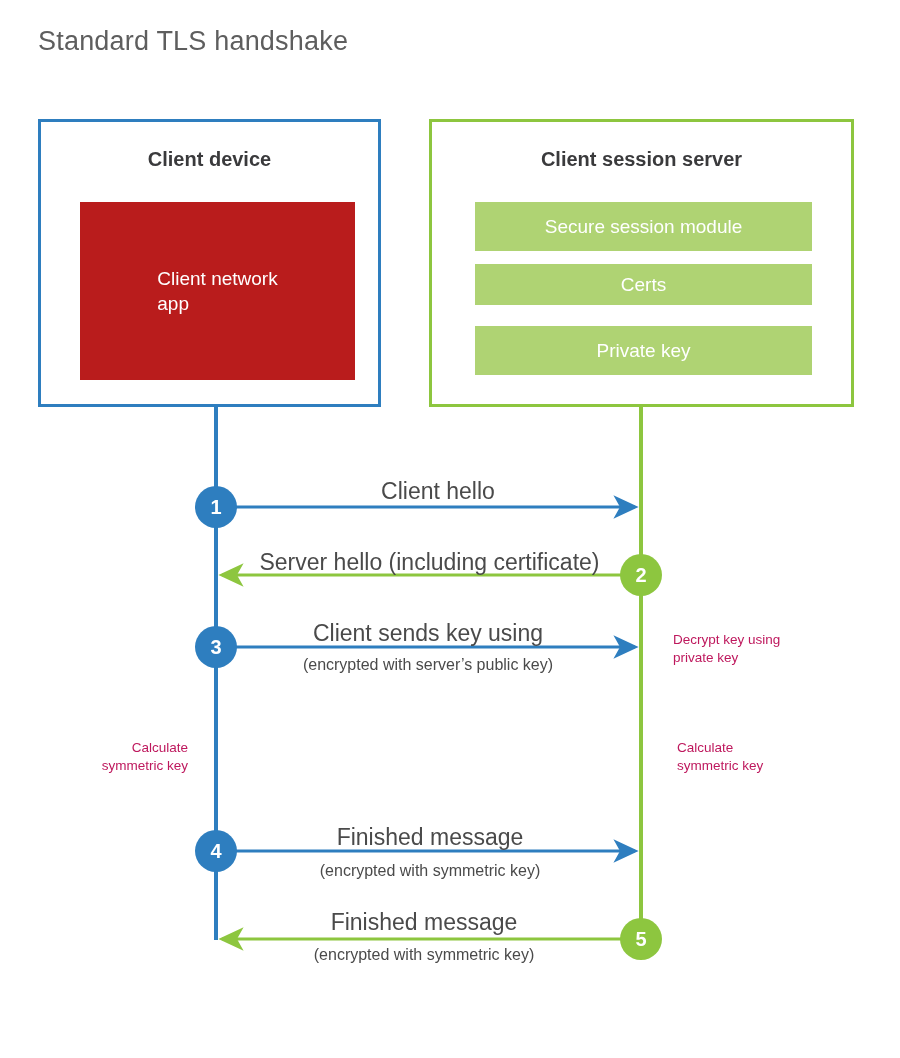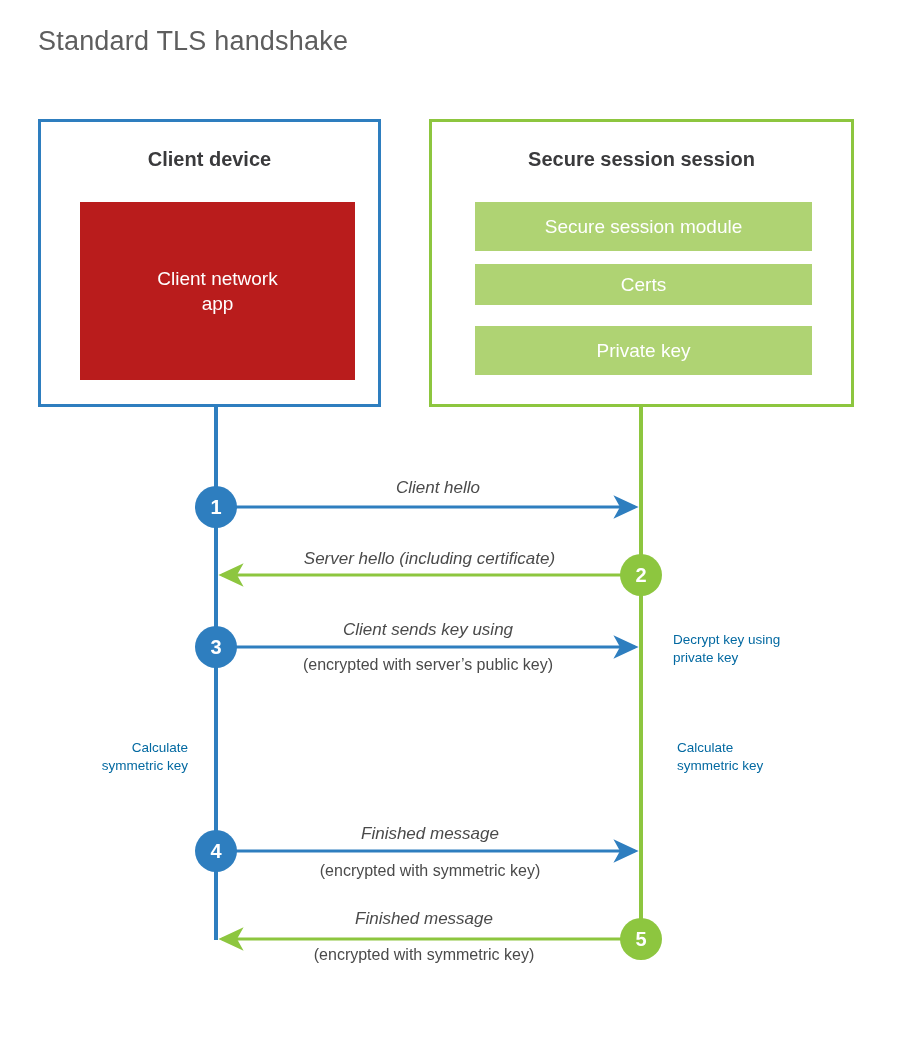--- a/index.html
+++ b/index.html
@@ -67,21 +67,20 @@
     text-align: center;
     font-size: 20px;
     font-weight: bold;
     color: #3a3a3c;
   }
   .inner-block {
     position: absolute;
     display: flex;
     align-items: center;
     justify-content: center;
-    text-align: center;
     color: #ffffff;
     font-size: 19px;
     line-height: 1.32;
   }
   #client-app-block {
     left: 39px;
     top: 80px;
     width: 275px;
     height: 178px;
     background: #b91c1c;
@@ -130,51 +129,50 @@
   #step-circle-5 { left: 620px; top: 918px; }
 
   
   .msg-label {
     position: absolute;
     text-align: center;
     white-space: nowrap;
     color: #4a4a4a;
   }
   .msg-main {
-    font-size: 17px;
-    font-style: italic;
+    font-size: 23px;
   }
   .msg-sub {
     font-size: 16px;
   }
   .side-note {
     position: absolute;
     font-size: 13.5px;
     line-height: 1.32;
-    color: #0369a1;
+    color: #be185d;
     white-space: pre-line;
   }
   .side-note.left-note { text-align: right; }
   .side-note.right-note { text-align: left; }
 </style>
 </head>
 <body>
 
 <div id="diagram-root">
 
   <div class="page-title">Standard TLS handshake</div>
 
   <div class="actor-box" id="client-box">
     <div class="actor-title">Client device</div>
     <div class="inner-block" id="client-app-block" style="white-space: pre-line;">Client network
 app</div>
   </div>
 
   <div class="actor-box" id="server-box">
-    <div class="actor-title">Secure session session</div>
+    <div class="actor-title">Client session server</div>
     <div class="inner-block" id="server-module-block">Secure session module</div>
     <div class="inner-block" id="server-certs-block">Certs</div>
     <div class="inner-block" id="server-privatekey-block">Private key</div>
   </div>
 
   <svg class="layer" viewBox="0 0 900 1058">
     <defs>
       <marker id="arrow-blue" markerWidth="9" markerHeight="9" refX="7.2" refY="4.5" orient="auto" markerUnits="strokeWidth">
         <path d="M0,0.6 L8.4,4.5 L0,8.4 L2.2,4.5 Z" fill="#2E7EBF"></path>
       </marker>

